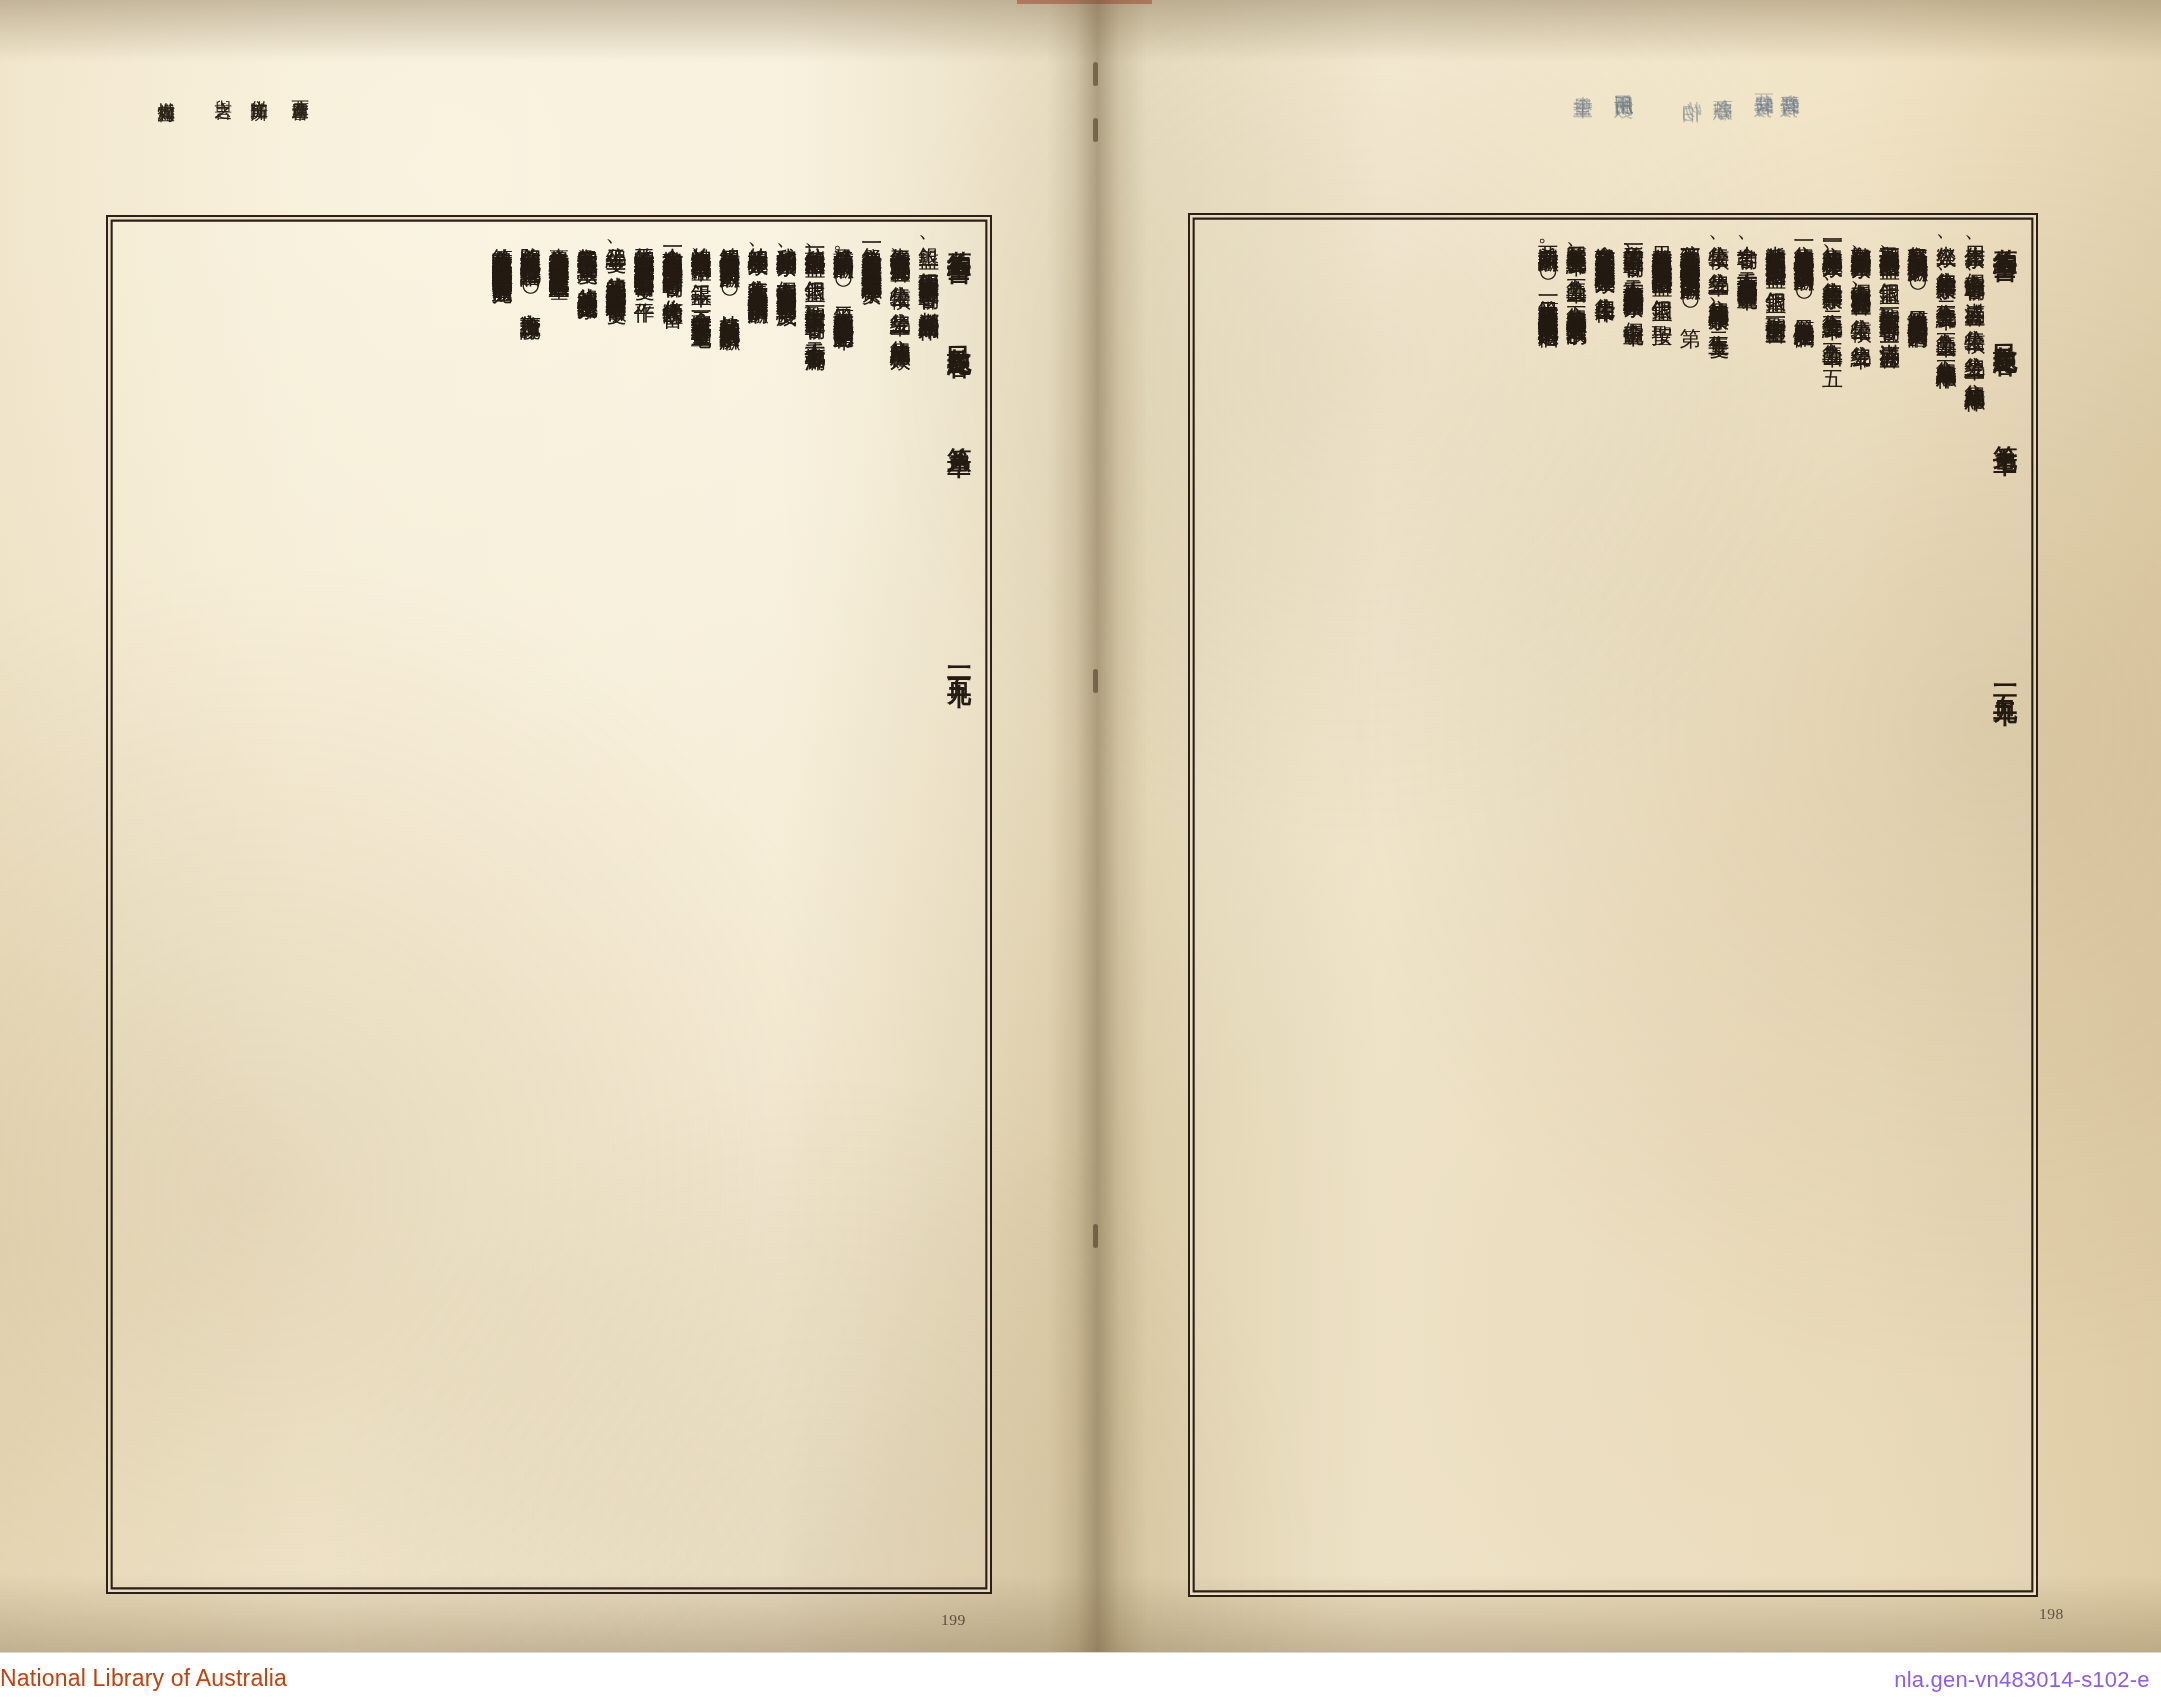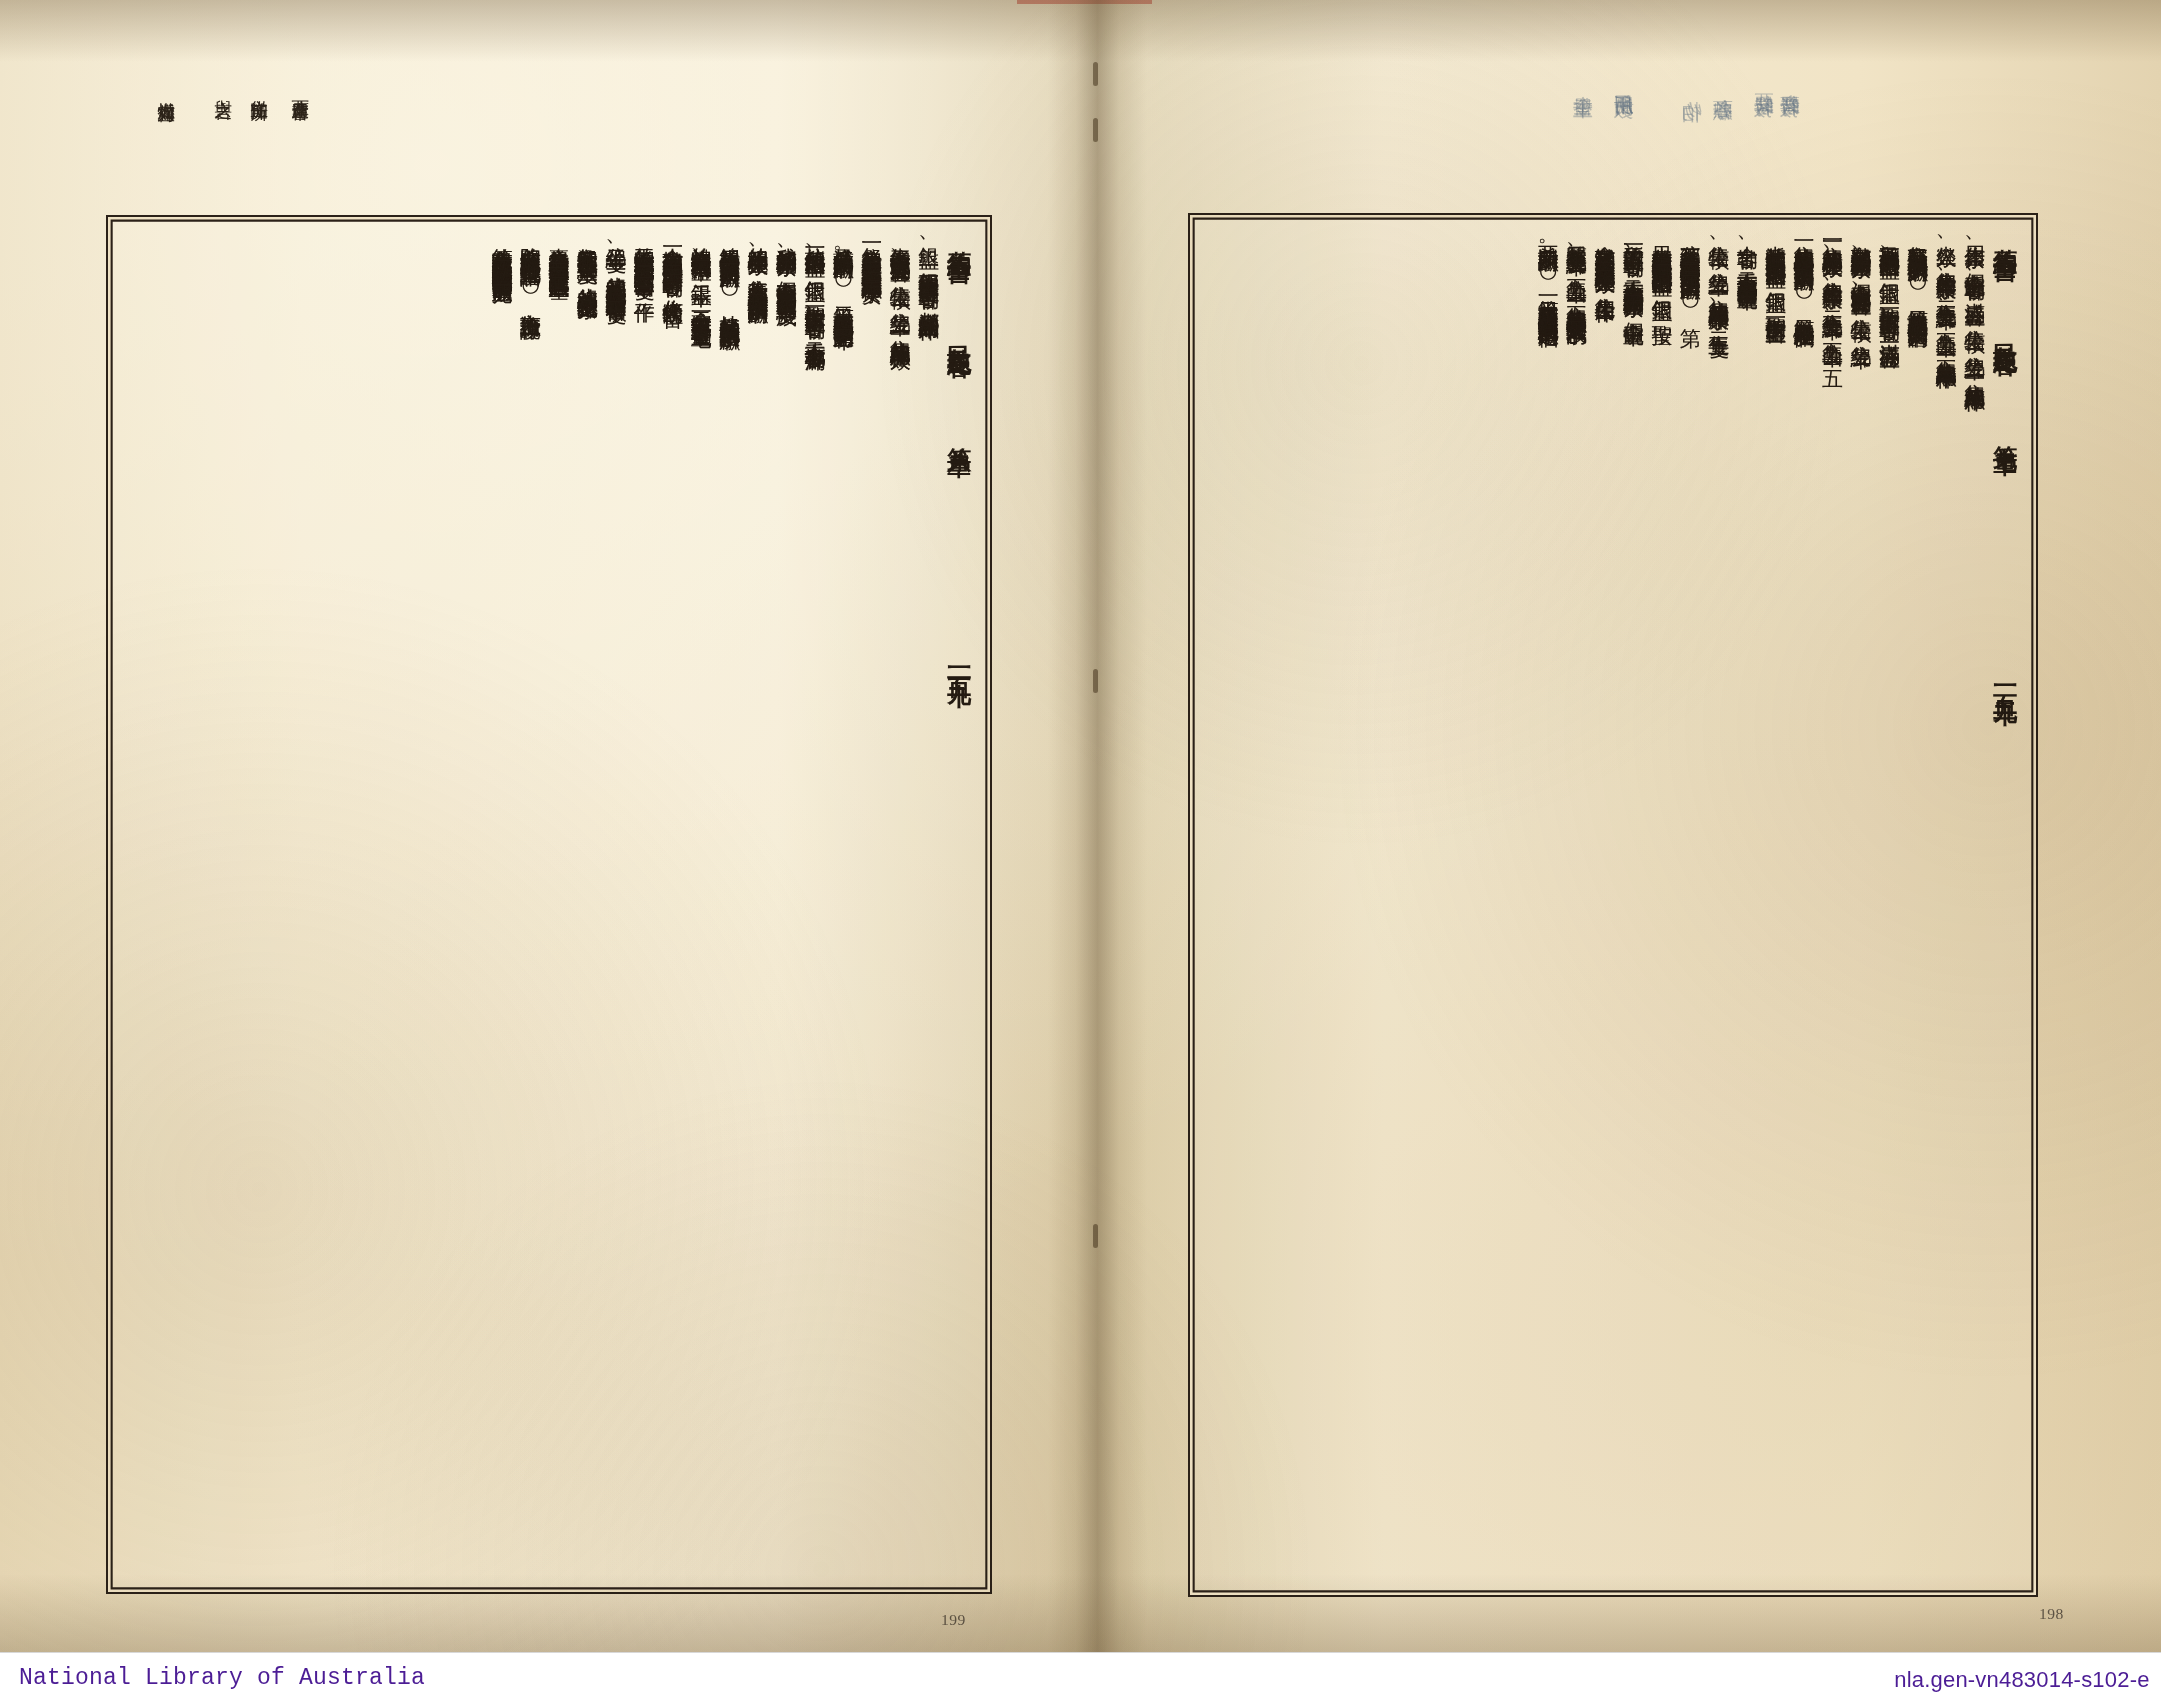--- a/index.html
+++ b/index.html
@@ -185,34 +185,34 @@
     position: absolute;
     left: 0;
     top: 1652px;
     width: 2161px;
     height: 51px;
     background: #ffffff;
     border-top: 0.5px solid #d8d8d8;
   }
   #footer-left {
     position: absolute;
-    left: 19px;
+    left: 0;
     top: 12.4px;
-    font-family: Liberation Mono, monospace;
+    font-family: Liberation Sans, sans-serif;
     font-size: 23px;
-    color: #4c1d95;
+    color: #c2410c;
     letter-spacing: 0.2px;
   }
   #footer-right {
     position: absolute;
     right: 11.4px;
     top: 13.5px;
     font-family: "Liberation Sans", sans-serif;
     font-size: 22px;
-    color: #4c1d95;
+    color: #8b5cf6;
     letter-spacing: 0.2px;
   }
 
   
   #redmark {
     position: absolute;
     left: 1017px;
     top: 0;
     width: 135px;
     height: 3.6px;

